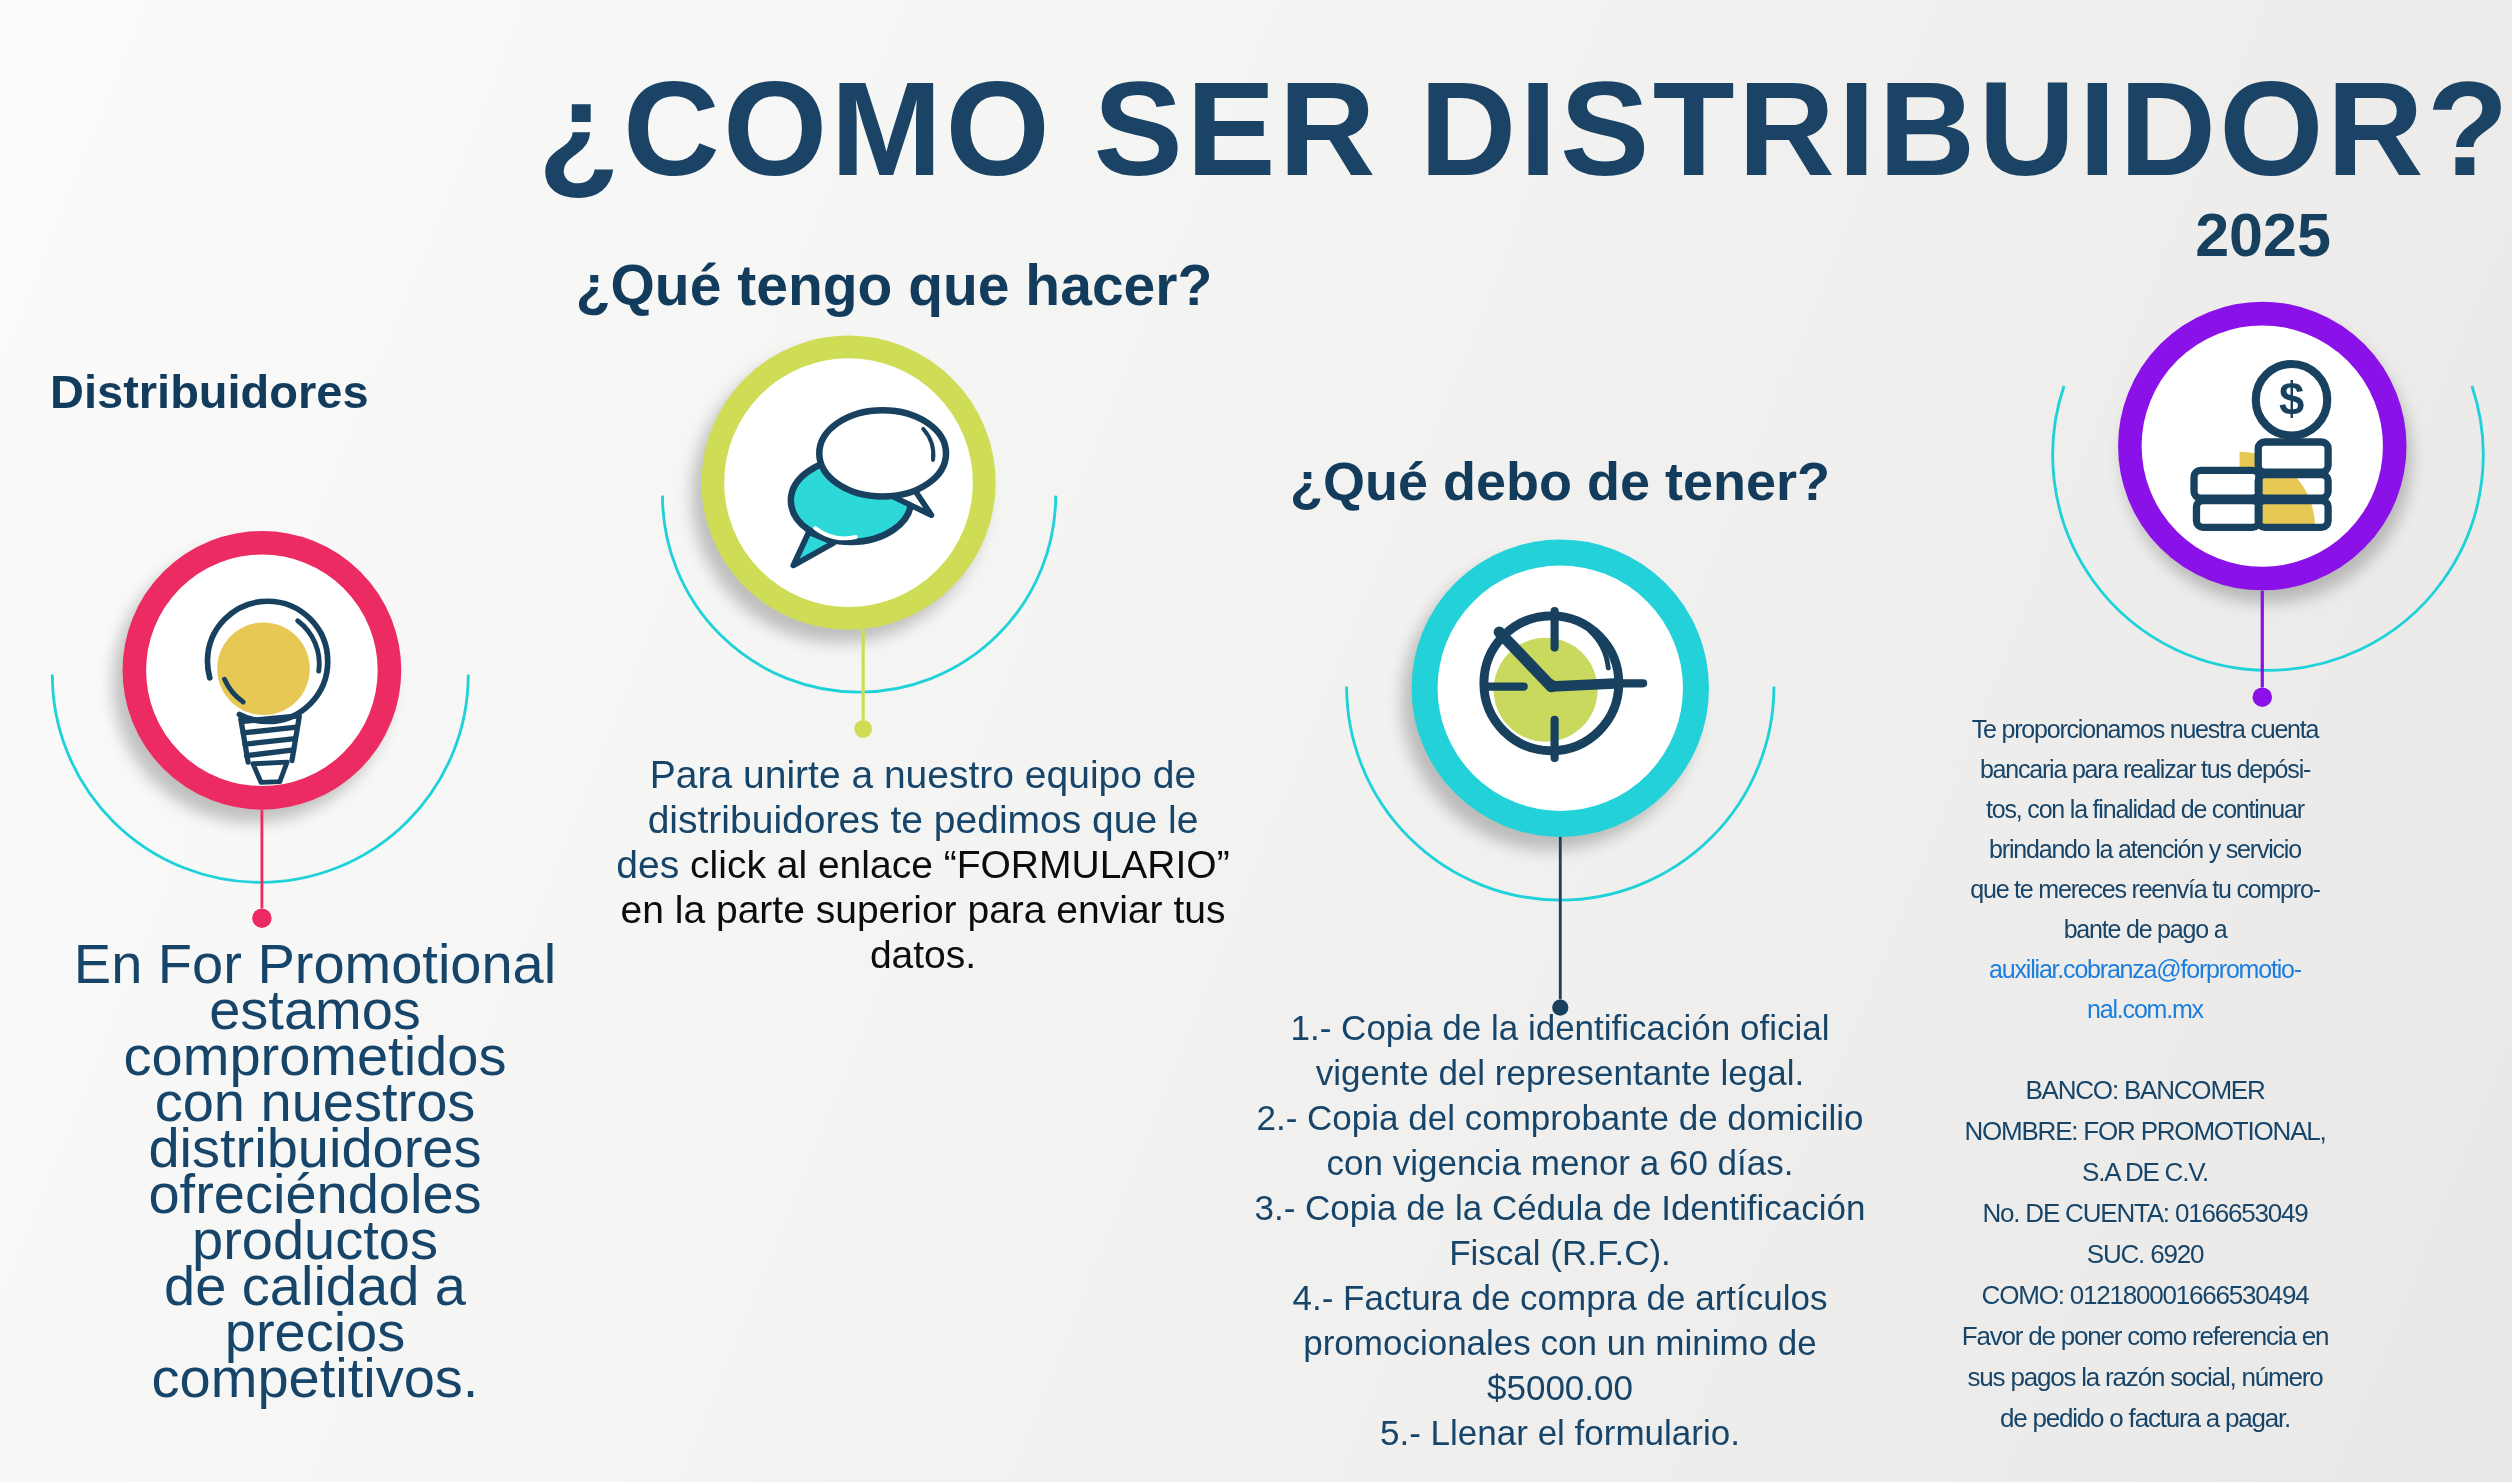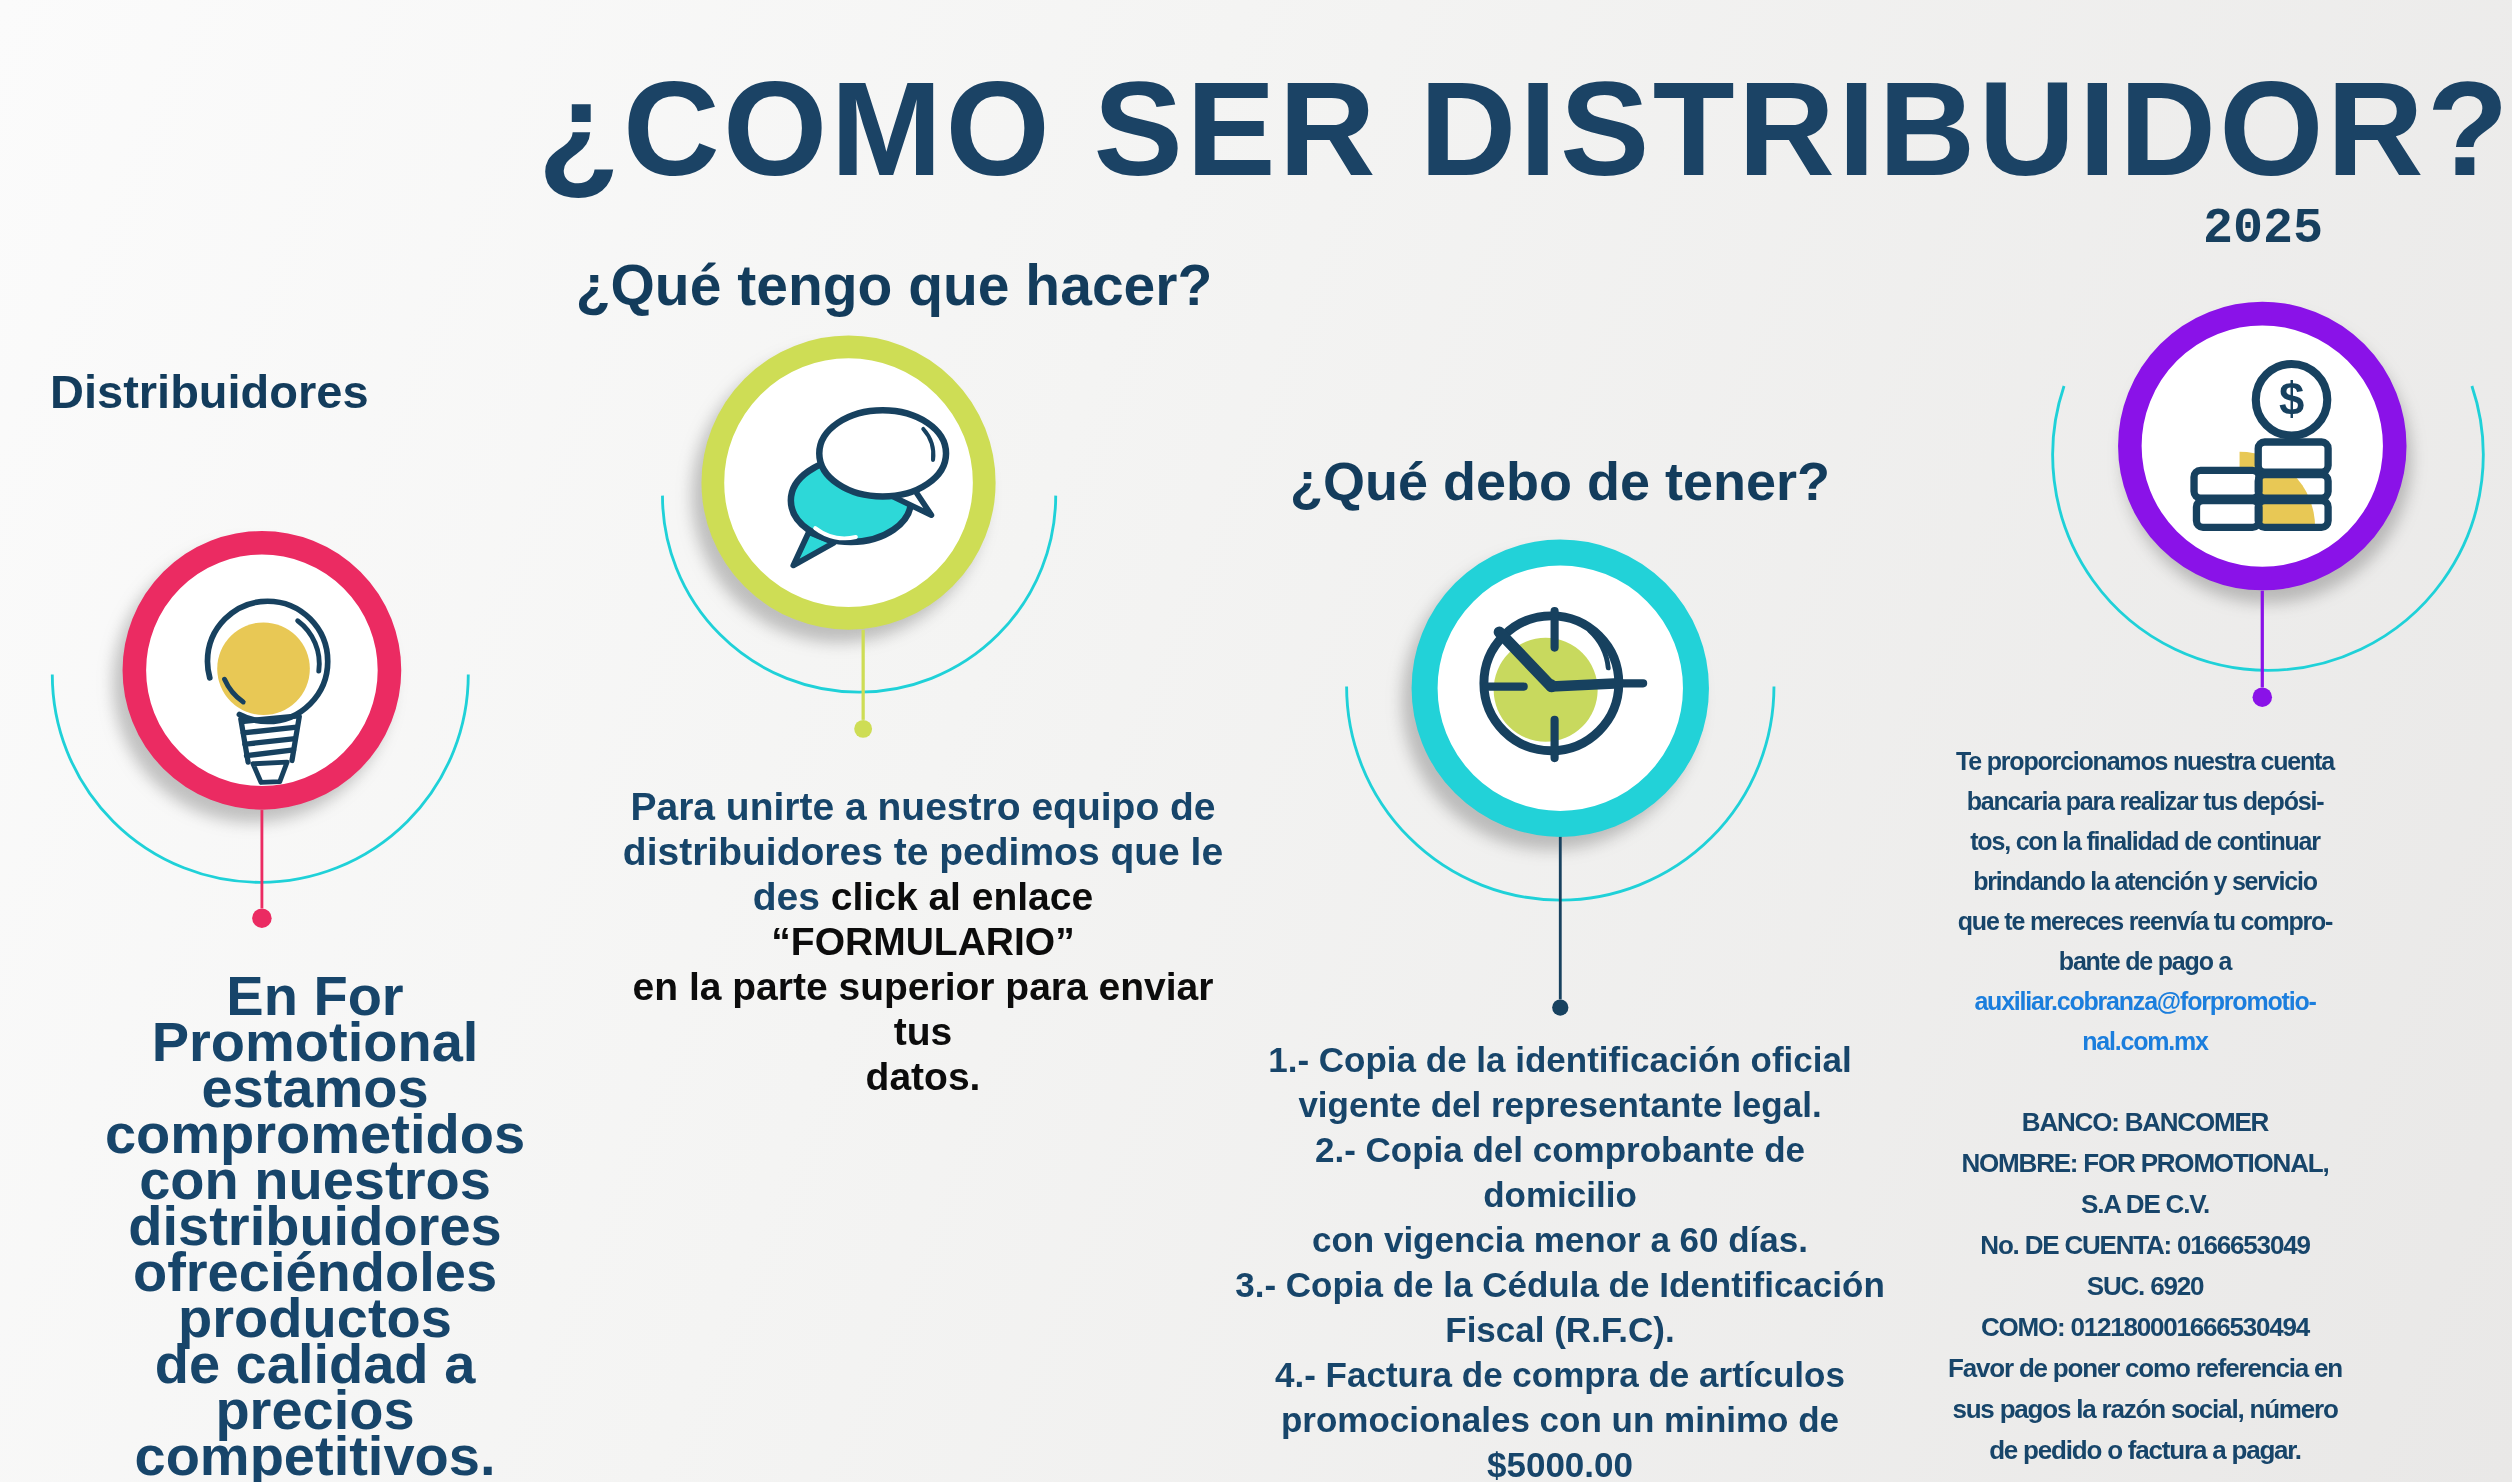--- a/index.html
+++ b/index.html
@@ -11,26 +11,26 @@
     font-family:"Liberation Sans",sans-serif;
     color:#17456a;
   }
   .abs{position:absolute;}
   .center{text-align:center;}
   #title{
     left:0;right:0;top:52px;
     font-size:134px;font-weight:900;letter-spacing:3.3px;
     color:#1b4365;text-align:right;white-space:nowrap;
   }
-  #year{left:2141px;width:244px;top:200px;font-size:50px;font-weight:900;color:#173f5e;font-family:Liberation Mono, monospace;}
+  #year{left:2141px;width:244px;top:200px;font-size:61px;font-weight:900;color:#173f5e;}
   .col-heading{font-weight:800;color:#133c5c;white-space:nowrap;}
   #h1{left:50px;top:364px;font-size:47px;}
   #h2{left:569px;width:650px;top:252px;font-size:57px;}
   #h3{left:1235px;width:650px;top:450px;font-size:54px;}
-  .body-block{font-weight:700;margin-top:32px;}
+  .body-block{font-weight:400;}
   #col1-text{left:71px;width:488px;top:941px;font-size:56px;line-height:46px;}
   #col2-text{left:598px;width:650px;top:752px;font-size:39px;line-height:45px;}
   #col3-text{left:1235px;width:650px;top:1005px;font-size:35px;line-height:45px;}
   #col4a{left:1942px;width:406px;top:709px;font-size:25px;line-height:40px;letter-spacing:-1.2px;}
   #col4b{left:1942px;width:406px;top:1070px;font-size:26px;line-height:41px;letter-spacing:-1.2px;}
   .navy{color:#17456a;}
   .black{color:#0c0c0c;}
   .blue{color:#1b7edd;}
   svg{position:absolute;left:0;top:0;}
   .ring{filter:drop-shadow(-12px 16px 9px rgba(90,90,90,0.35));}

